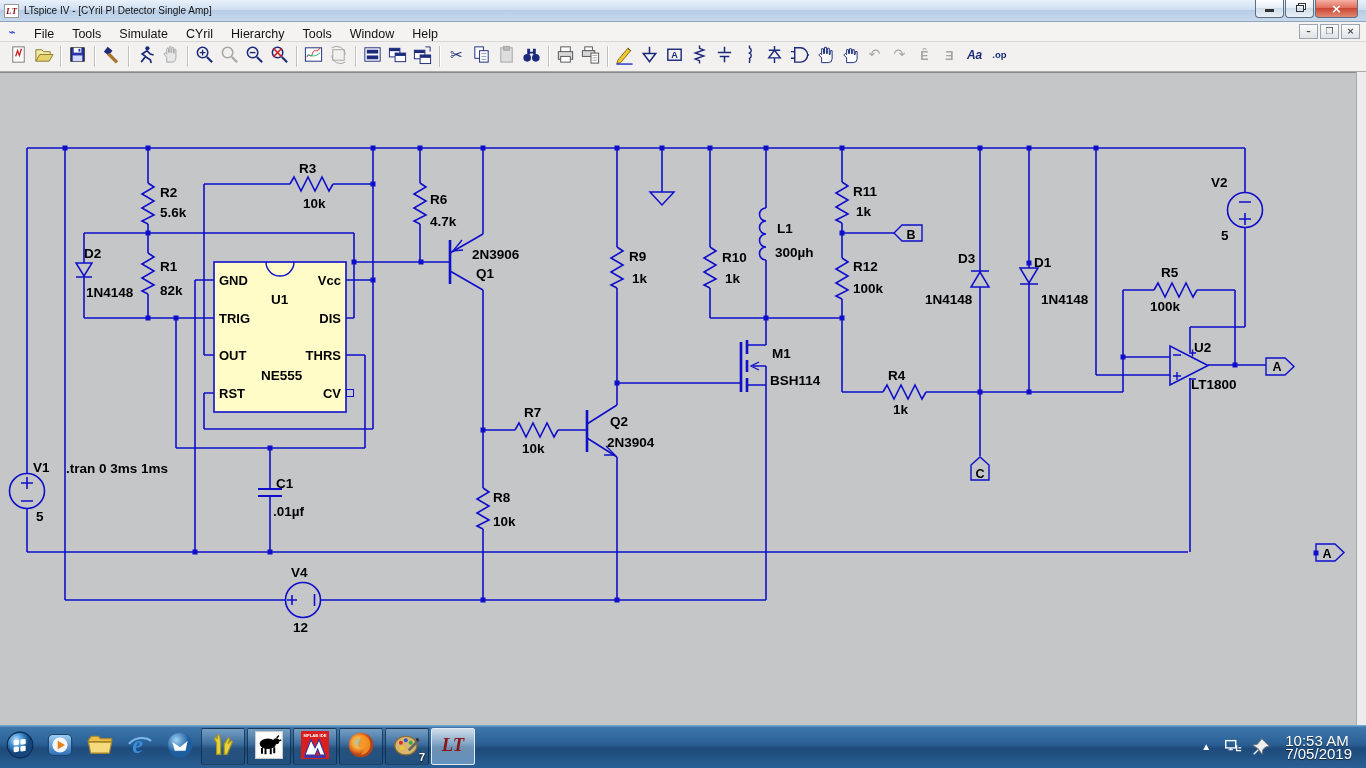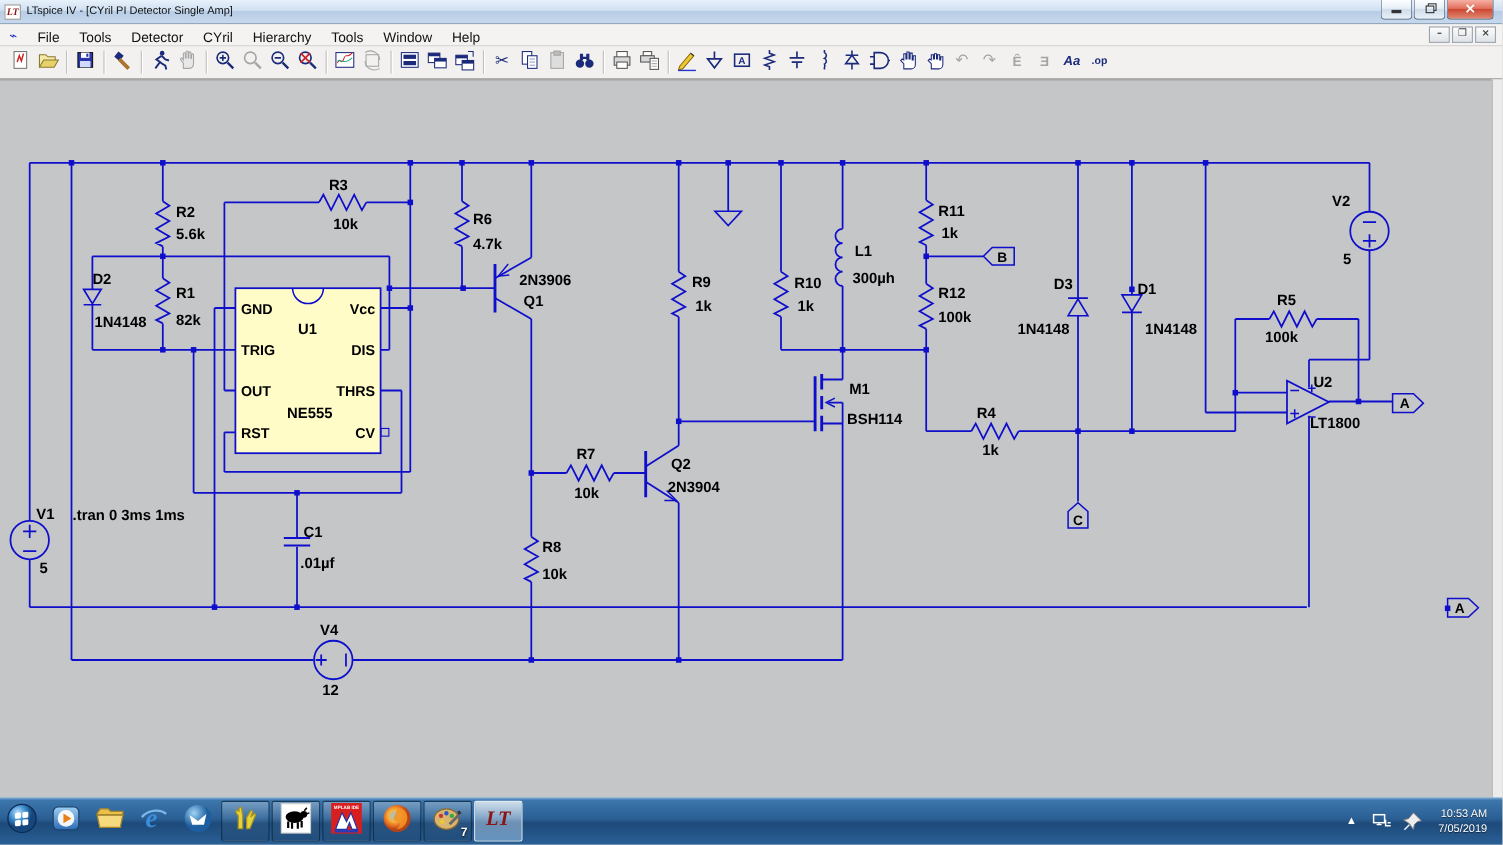--- a/index.html
+++ b/index.html
@@ -66,21 +66,21 @@
     border-radius:2px;
     background:linear-gradient(180deg,rgba(255,255,255,.30),rgba(255,255,255,.06) 50%,rgba(0,0,0,.12)); }
   .task-btn svg { width:28px; height:28px; }
   .task-btn.active { border-color:#dfe9f2;
     background:linear-gradient(180deg,rgba(255,255,255,.75),rgba(210,230,248,.45) 50%,rgba(150,190,225,.55)); }
   .badge { position:absolute; right:3px; bottom:1px; color:#fff; font:bold 11px "Liberation Sans",sans-serif;
     text-shadow:0 1px 2px #000; }
   #tray { position:absolute; right:0; top:725px; height:43px; display:flex; align-items:center; }
   #tray-arrow { color:#fff; font-size:10px; padding:0 8px; }
   .tray-ico { width:20px; height:20px; margin:0 4px; }
-  #clock { text-align:right; color:#fff; font-size:10px; line-height:13px;
+  #clock { text-align:left; color:#fff; font-size:15px; line-height:13px;
     padding:0 14px 0 10px; text-shadow:0 1px 1px rgba(0,0,0,.6); }
 </style>
 </head>
 <body>
 
 <div id="root">
 
   <div id="canvas"></div>
   <div id="right-strip"></div>
 
@@ -277,21 +277,21 @@
       <div class="winbtn"><span class="glyph-min"></span></div>
       <div class="winbtn"><span class="glyph-restore"></span></div>
       <div class="winbtn close"><span style="font-size:13px;line-height:17px;">×</span></div>
     </div>
   </div>
 
   <div id="menubar">
     <div id="menu-doc-icon">⌁</div>
     <span class="menu-item">File</span>
     <span class="menu-item">Tools</span>
-    <span class="menu-item">Detector</span>
+    <span class="menu-item">Simulate</span>
     <span class="menu-item">CYril</span>
     <span class="menu-item">Hierarchy</span>
     <span class="menu-item">Tools</span>
     <span class="menu-item">Window</span>
     <span class="menu-item">Help</span>
     <div id="mdi-buttons">
       <div class="mdibtn">–</div>
       <div class="mdibtn">❐</div>
       <div class="mdibtn">×</div>
     </div>

